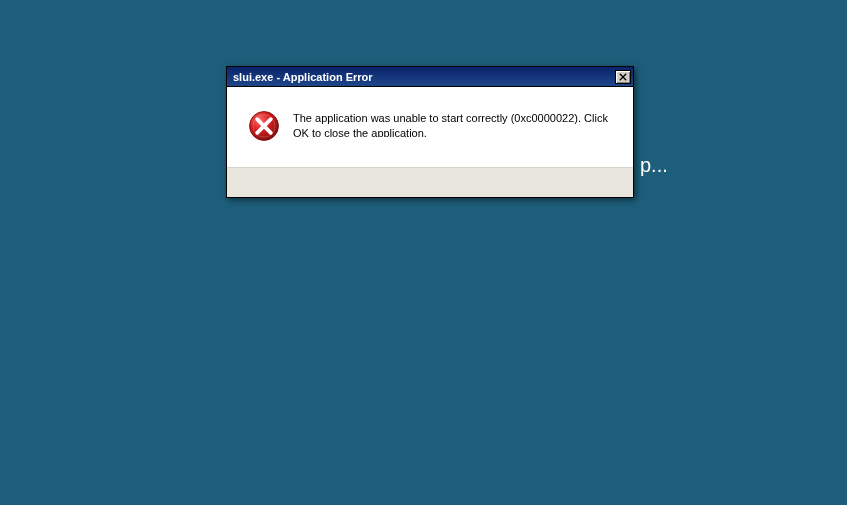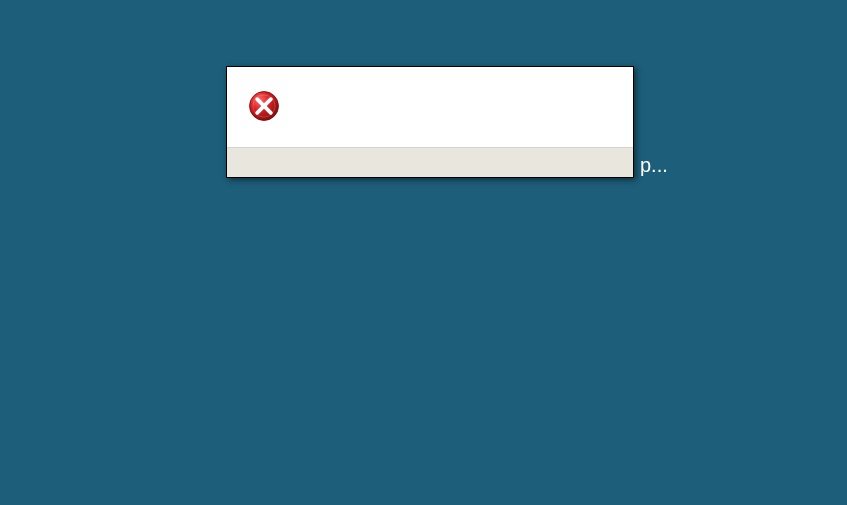--- a/index.html
+++ b/index.html
@@ -89,29 +89,39 @@
       border-top: 1px solid #d8d4c9;
       height: 30px;
     }
   </style>
 </head>
 <body>
 
 <div class="background-text">p...</div>
 
 <div class="dialog">
+  <div class="titlebar">
+    <span class="titlebar-text">slui.exe - Application Error</span>
+    <div class="close-button" title="Close">
+      <svg viewBox="0 0 10 10">
+        <line x1="1" y1="1" x2="9" y2="9" stroke="#000" stroke-width="1.6"></line>
+        <line x1="9" y1="1" x2="1" y2="9" stroke="#000" stroke-width="1.6"></line>
+      </svg>
+    </div>
+  </div>
   <div class="dialog-body">
     <svg class="error-icon" viewBox="0 0 40 40">
       <defs>
         <radialGradient id="redgrad" cx="35%" cy="30%" r="70%">
           <stop offset="0%" stop-color="#ff6b6b"></stop>
           <stop offset="50%" stop-color="#d92020"></stop>
           <stop offset="100%" stop-color="#8a0f0f"></stop>
         </radialGradient>
       </defs>
       <circle cx="20" cy="20" r="17" fill="url(#redgrad)" stroke="#7a0808" stroke-width="1"></circle>
       <circle cx="20" cy="20" r="13" fill="none" stroke="#ffffff" stroke-width="0.6" opacity="0.35"></circle>
       <line x1="12" y1="12" x2="28" y2="28" stroke="#ffffff" stroke-width="4.5" stroke-linecap="round"></line>
       <line x1="28" y1="12" x2="12" y2="28" stroke="#ffffff" stroke-width="4.5" stroke-linecap="round"></line>
     </svg>
+    <div class="error-message">The application was unable to start correctly (0xc0000022). Click OK to close the application.</div>
   </div>
   <div class="dialog-footer"></div>
 </div>
 
 </body></html>

